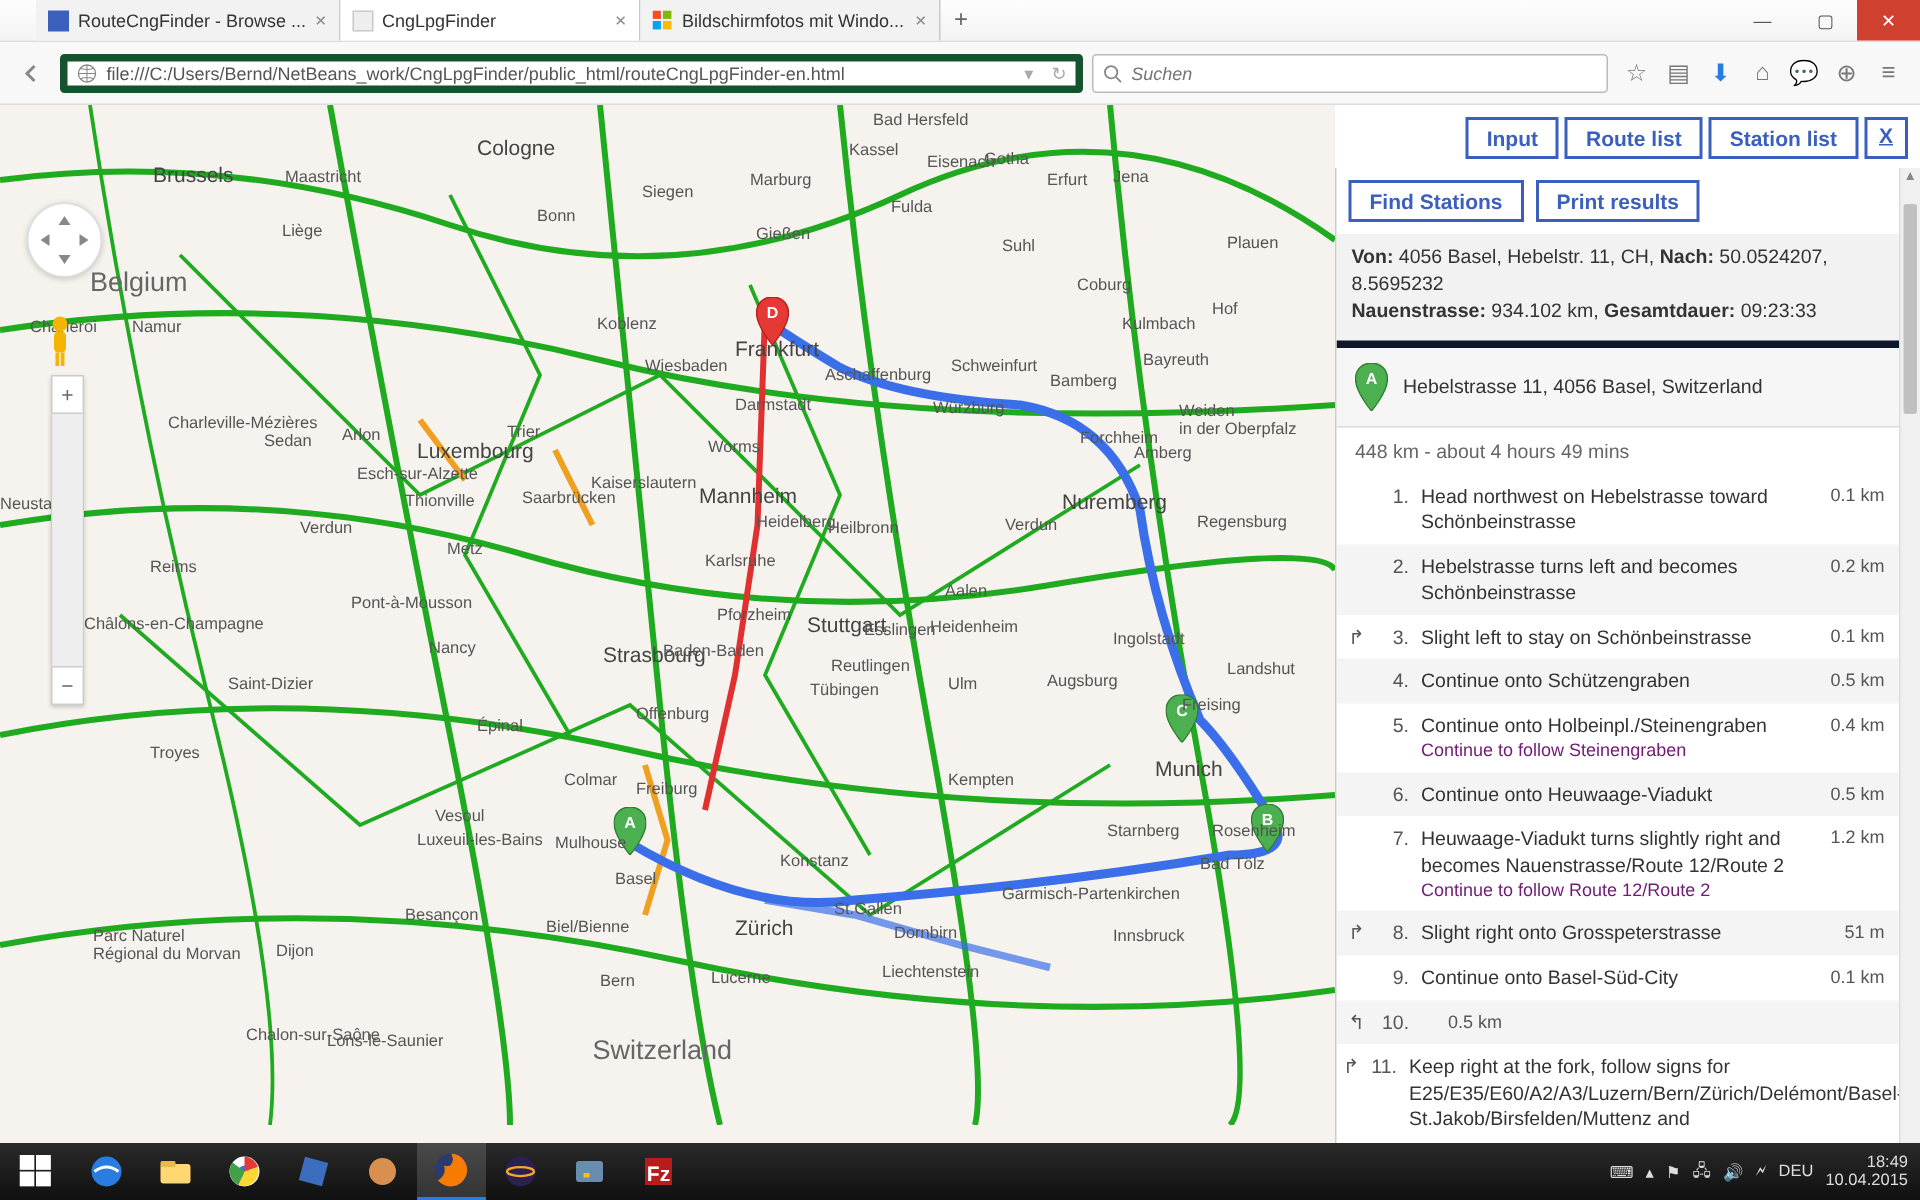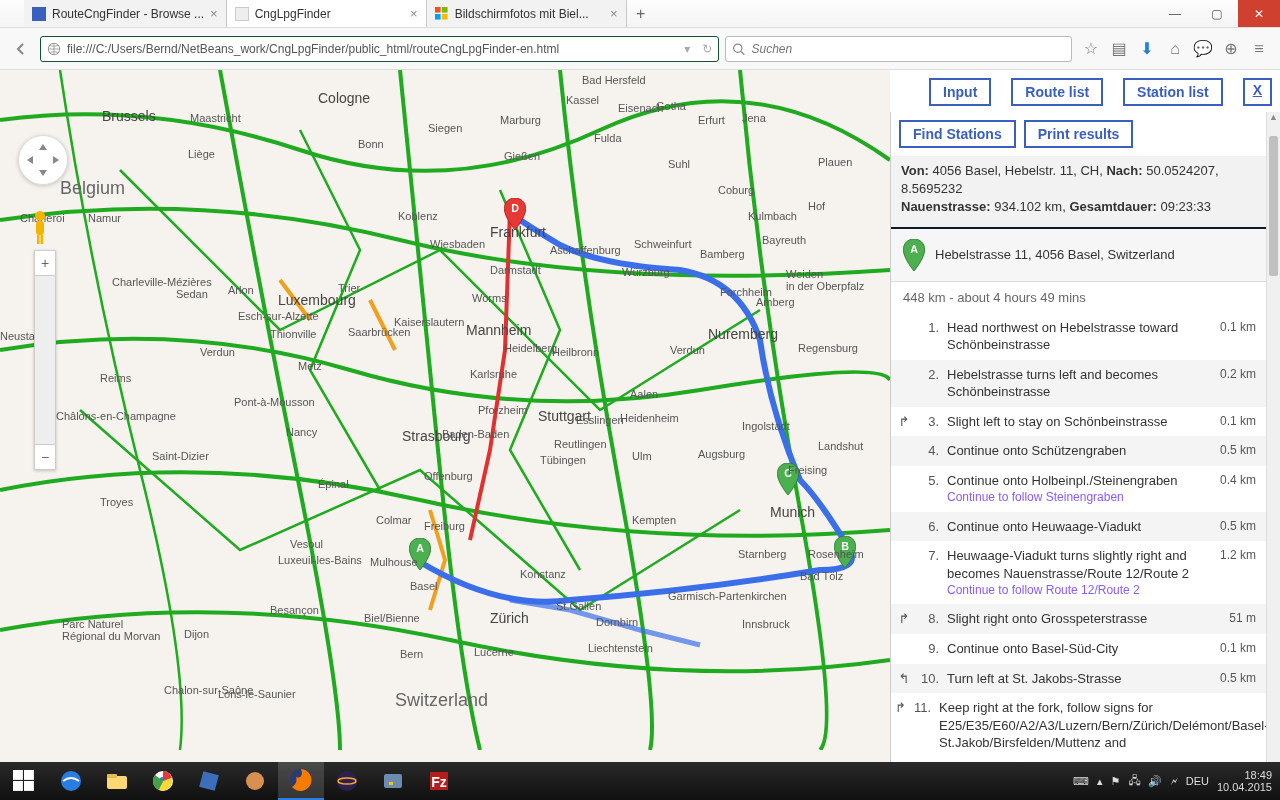--- a/index.html
+++ b/index.html
@@ -14,30 +14,30 @@
 .tab .label { overflow: hidden; text-overflow: ellipsis; flex: 1; }
 .tab .close { color: #888; font-size: 13px; flex-shrink: 0; }
 .newtab { width: 28px; display: flex; align-items: center; justify-content: center; color: #666; font-size: 16px; cursor: pointer; }
 .winbtns { display: flex; }
 .winbtn { width: 42px; display: flex; align-items: center; justify-content: center; color: #555; font-size: 12px; cursor: pointer; }
 .winbtn.close { background: #d0402f; color: #fff; }
 
 
 .urlbar { height: 42px; background: #f8f8f8; display: flex; align-items: center; padding: 0 8px; gap: 6px; border-bottom: 1px solid #ddd; }
 .iconbtn { width: 26px; height: 26px; display: flex; align-items: center; justify-content: center; color: #777; cursor: pointer; border-radius: 2px; }
-.urlfield { flex: 2; height: 26px; border: 1px solid #14532d; border-radius: 3px; display: flex; align-items: center; padding: 0 6px; gap: 6px; background: #fff; }
+.urlfield { flex: 2; height: 26px; border: 5px solid #14532d; border-radius: 3px; display: flex; align-items: center; padding: 0 6px; gap: 6px; background: #fff; }
 .urlfield .globe { width: 14px; height: 14px; color: #777; }
 .urlfield span { font-size: 12px; color: #555; }
 .searchfield { flex: 1; height: 26px; border: 1px solid #bbb; border-radius: 3px; display: flex; align-items: center; padding: 0 6px; gap: 6px; background: #fff; }
 .searchfield input { border: none; outline: none; font-size: 12px; color: #555; font-style: italic; width: 100%; }
 .toolbar-right { display: flex; gap: 2px; }
 
 
 .content { position: relative; height: 692px; display: flex; flex-direction: column; }
-.topbtns { position: absolute; top: 8px; right: 8px; display: flex; gap: 20px; z-index: 10; }
+.topbtns { position: absolute; top: 8px; right: 8px; display: flex; gap: 4px; z-index: 10; }
 .bluebox { border: 2px solid #3b5fbd; background: #fff; padding: 4px 12px; font-size: 14px; font-weight: 700; color: #3b5fbd; cursor: pointer; }
 .bluebox.x { padding: 2px 8px; text-decoration: underline; }
 .mapwrap { flex: 1; display: flex; position: relative; }
 .map { flex: 1; position: relative; background: #f6f3ee; overflow: hidden; }
 .roads { position: absolute; inset: 0; }
 .roads path { stroke: #1faa1f; stroke-width: 4; fill: none; }
 .roads path.thin { stroke-width: 2.5; }
 .roads path.red { stroke: #e03030; }
 .roads path.orange { stroke: #f0a020; }
 .roads path.route { stroke: #3b6fe9; stroke-width: 6; }
@@ -52,35 +52,35 @@
 .zoomctrl { position: absolute; top: 180px; left: 34px; width: 22px; background: #fff; border: 1px solid #ccc; box-shadow: 0 1px 3px rgba(0,0,0,.2); }
 .zoomctrl div { height: 24px; display: flex; align-items: center; justify-content: center; font-size: 14px; cursor: pointer; color: #666; }
 .zoomctrl .track { height: 170px; background: linear-gradient(#eee,#eee); border-top: 1px solid #ccc; border-bottom: 1px solid #ccc; }
 .tinytoolbar { position: absolute; top: 50px; right: 8px; display: flex; gap: 6px; align-items: center; }
 .tinytoolbar input { width: 110px; height: 20px; font-size: 11px; border: 1px solid #aaa; padding: 0 4px; }
 .tinytoolbar select { height: 20px; font-size: 11px; border: 1px solid #aaa; }
 
 
 .panel { width: 390px; border-left: 1px solid #ccc; background: #fff; display: flex; flex-direction: column; font-size: 13px; color: #333; height: 100%; margin-top: 42px; overflow: hidden; }
 .panelbtns { display: flex; gap: 8px; padding: 8px; }
-.panel .summary { padding: 6px 10px 10px; background: #f2f2f2; border-bottom: 2px solid #0f172a; line-height: 1.4; }
+.panel .summary { padding: 6px 10px 10px; background: #f2f2f2; border-bottom: 5px solid #0f172a; line-height: 1.4; }
 .panel .summary b { font-weight: 700; }
 .panel .scroll { flex: 1; overflow-y: auto; position: relative; padding-right: 14px; }
 .panel-scrollbar { position: absolute; right: 0; top: 42px; bottom: 0; width: 14px; background: #f0f0f0; border-left: 1px solid #ddd; }
 .panel-scrollbar .thumb { background: #c0c0c0; margin: 14px 2px; height: 140px; border-radius: 2px; }
 .origin { display: flex; align-items: center; gap: 10px; padding: 10px 12px; background: #f6f6f6; border-bottom: 1px solid #ddd; }
 .origin .pin { width: 22px; height: 32px; }
 .seginfo { padding: 8px 12px; color: #666; font-size: 13px; }
 .steps { }
 .step { display: flex; padding: 6px 10px 6px 4px; gap: 8px; line-height: 1.35; }
 .step.alt { background: #f4f4f4; }
 .step .ico { width: 18px; text-align: center; color: #555; font-size: 13px; }
 .step .num { width: 18px; text-align: right; color: #555; }
 .step .txt { flex: 1; color: #333; }
-.step .txt .sub { color: #8b5cf6; font-size: 12px; }
+.step .txt .sub { color: #701a75; font-size: 12px; }
 .step .dist { width: 54px; text-align: right; color: #555; font-size: 12px; }
 .step b { font-weight: 400; }
 
 
 .taskbar { position: absolute; bottom: 0; left: 0; right: 0; height: 38px; background: linear-gradient(#2a2a2a,#101010); display: flex; align-items: stretch; }
 .taskbar .start { width: 48px; display: flex; align-items: center; justify-content: center; }
 .taskicon { width: 46px; display: flex; align-items: center; justify-content: center; cursor: pointer; }
 .taskicon.active { background: rgba(255,255,255,.15); border-bottom: 2px solid #2a7de0; }
 .tray { margin-left: auto; display: flex; align-items: center; gap: 8px; padding: 0 8px; color: #ddd; font-size: 11px; }
 .tray .clock { text-align: right; line-height: 1.1; }
@@ -100,21 +100,21 @@
       <span class="label">CngLpgFinder</span>
       <span class="close">×</span>
     </div>
     <div class="tab">
       <span class="favicon"><svg viewBox="0 0 10 10">
             <rect x="0" y="0" width="4" height="4" fill="#f25022"></rect>
             <rect x="5" y="0" width="4" height="4" fill="#7fba00"></rect>
             <rect x="0" y="5" width="4" height="4" fill="#00a4ef"></rect>
             <rect x="5" y="5" width="4" height="4" fill="#ffb900"></rect>
           </svg></span>
-      <span class="label">Bildschirmfotos mit Biel...</span>
+      <span class="label">Bildschirmfotos mit Windo...</span>
       <span class="close">×</span>
     </div>
     <div class="newtab">+</div>
   </div>
   <div class="winbtns">
     <div class="winbtn">—</div>
     <div class="winbtn">▢</div>
     <div class="winbtn close">✕</div>
   </div>
 </div>
@@ -409,21 +409,20 @@
             </div>
             <div class="step">
               <div class="ico"></div>
               <div class="num">9.</div>
               <div class="txt">Continue onto <b>Basel-Süd-City</b></div>
               <div class="dist">0.1 km</div>
             </div>
             <div class="step alt">
               <div class="ico">↰</div>
               <div class="num">10.</div>
-              <div class="txt">Turn <b>left</b> at <b>St. Jakobs-Strasse</b></div>
               <div class="dist">0.5 km</div>
             </div>
             <div class="step">
               <div class="ico">↱</div>
               <div class="num">11.</div>
               <div class="txt">Keep <b>right</b> at the fork, follow signs for E25/E35/E60/A2/A3/Luzern/Bern/Zürich/Delémont/Basel-St.Jakob/Birsfelden/Muttenz and</div>
               <div class="dist">9.5 km</div>
             </div>
           </div>
       </div>

